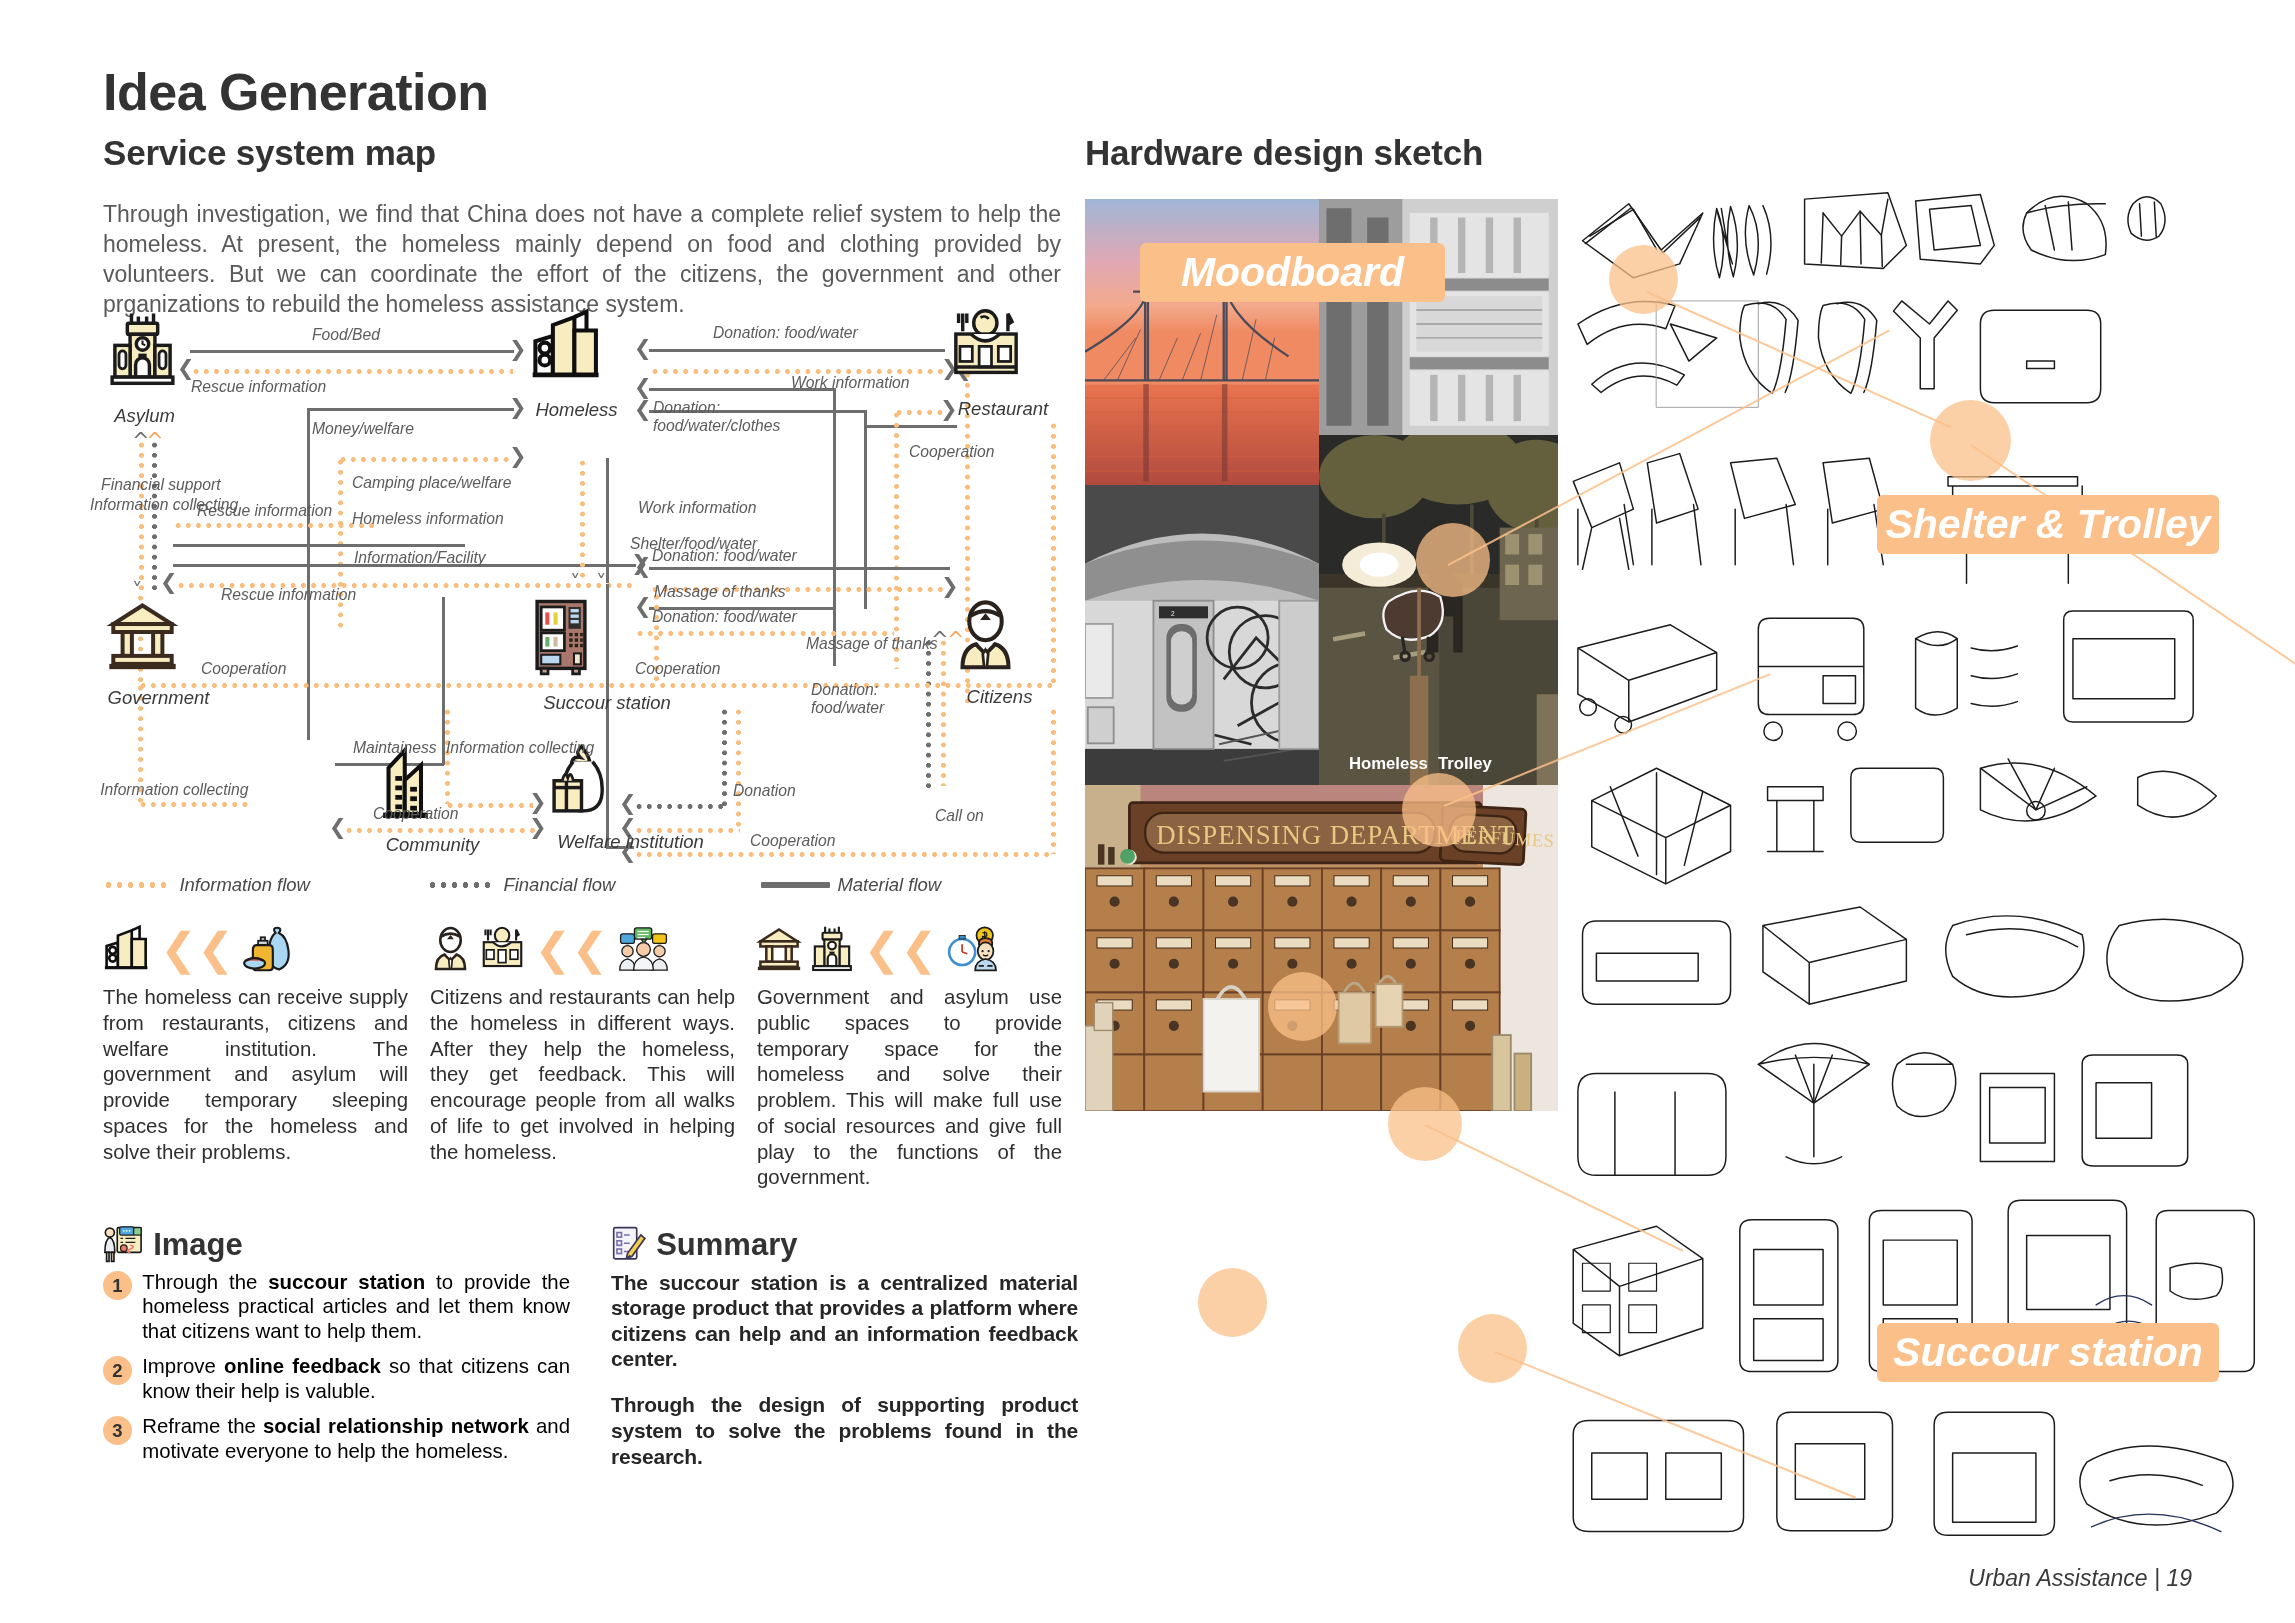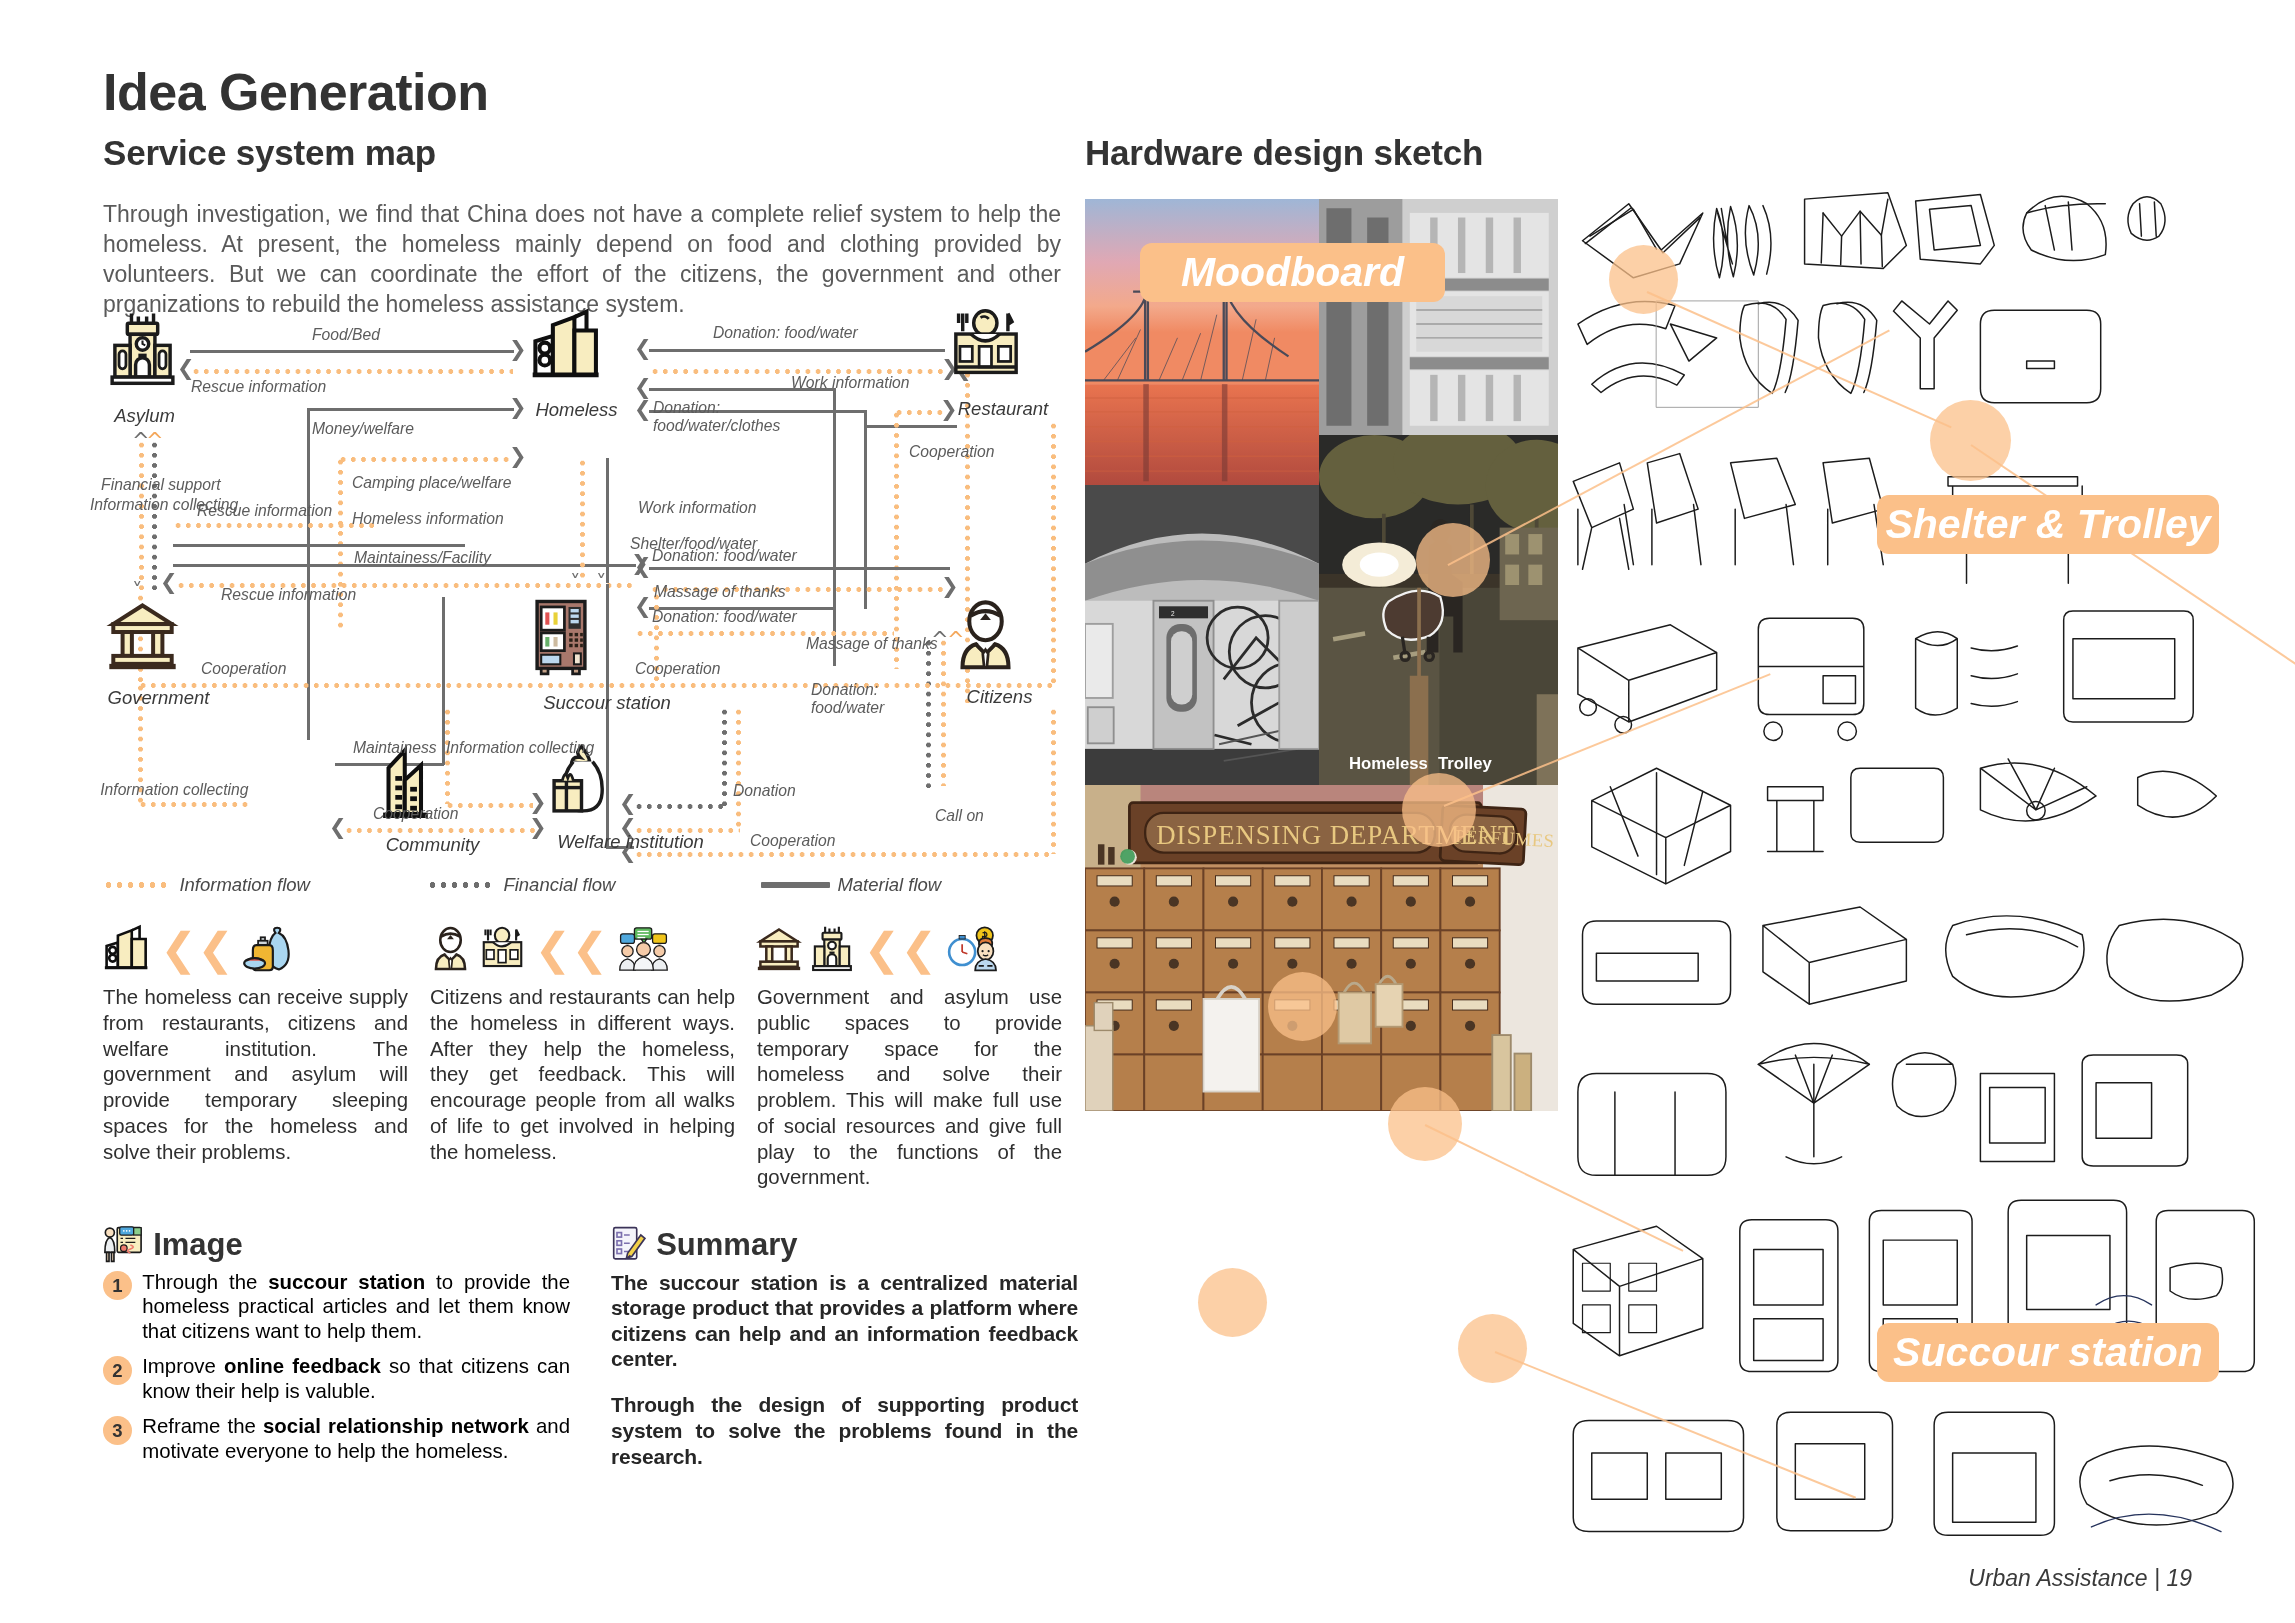--- a/index.html
+++ b/index.html
@@ -72,21 +72,21 @@
     display: flex; align-items: center; justify-content: center; margin-top: 1.9px;
   }
   .num-item .txt { font-size: 20.4px; line-height: 1.22; color: #000000; text-align: justify; }
   .num-item .txt b { font-weight: bold; }
   .sum-p { font-size: 21px; line-height: 1.22; font-weight: bold; color: #262626; text-align: justify; margin-bottom: 20.4px; letter-spacing: -0.2px; }
 
   
   #moodboard { position: absolute; left: 1085px; top: 199px; width: 473px; height: 912px; overflow: hidden; }
   .mb-cell { position: absolute; overflow: hidden; }
   .mb-tag {
-    position: absolute; background: #fbc089; border-radius: 12px;
+    position: absolute; background: #fbc089; border-radius: 6px;
     color: #ffffff; font-style: italic; font-weight: bold; white-space: nowrap;
     display: flex; align-items: center; justify-content: center;
   }
   .photo-cap { position: absolute; color: #fff; font-weight: bold; font-size: 16.7px; }
 
   #sketchpad { position: absolute; left: 1564px; top: 185px; width: 694px; height: 1370px; }
   .hl-circle { position: absolute; border-radius: 50%; background: #fbc089; opacity: .75; }
   .hl-line { position: absolute; height: 2.3px; background: #fbc089; transform-origin: left center; opacity: .85; }
 
   .footer {
@@ -345,21 +345,21 @@
   </div>
 
   <div class="elab" style="left:209px;  top:6.5px;">Food/Bed</div>
   <div class="elab" style="left:88px;  top:59px;">Rescue information</div>
   <div class="elab" style="left:209px;  top:101px;">Money/welfare</div>
   <div class="elab" style="left:249px;  top:155px;">Camping place/welfare</div>
   <div class="elab" style="left:249px;  top:191px;">Homeless information</div>
   <div class="elab" style="left:-1.9px;   top:157px;">Financial support</div>
   <div class="elab" style="left:-13px;  top:177px;">Information collecting</div>
   <div class="elab" style="left:94px;  top:183px;">Rescue information</div>
-  <div class="elab" style="left:251px;  top:230px;">Maintainess/Facility</div>
+  <div class="elab" style="left:251px;  top:230px;">Information/Facility</div>
   <div class="elab" style="left:118px;  top:267px;">Rescue information</div>
 
   <div class="elab" style="left:610px; top:4.6px;">Donation: food/water</div>
   <div class="elab" style="left:688px; top:55px;">Work information</div>
   <div class="elab" style="left:550px; top:80px; width:116px; white-space:normal;">Donation: food/water/clothes</div>
   <div class="elab" style="left:535px; top:180px;">Work information</div>
   <div class="elab" style="left:527px; top:216px;">Shelter/food/water</div>
   <div class="elab" style="left:806px; top:124px;">Cooperation</div>
 
   <div class="elab" style="left:549px; top:228px;">Donation: food/water</div>

